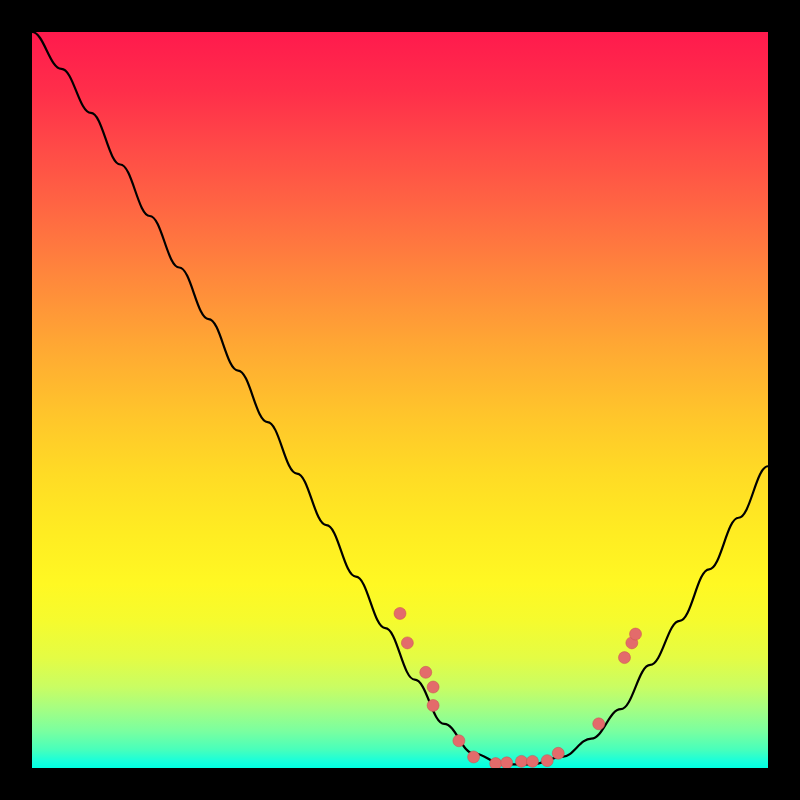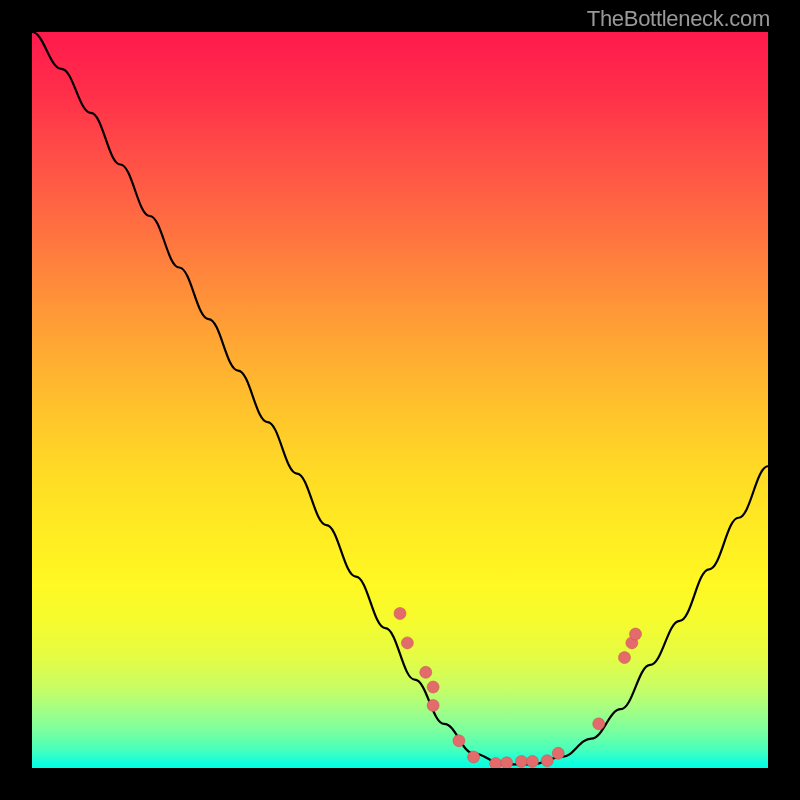--- a/index.html
+++ b/index.html
@@ -27,21 +27,20 @@
       #1affda 99%,
       #00ffe2 100%);
   }
   .svg-layer { position: absolute; left: 0; top: 0; width: 736px; height: 736px; }
   .watermark { position: absolute; right: 30px; top: 6px; color: #999999; font-size: 22px; font-weight: normal; letter-spacing: -0.3px; }
 </style>
 </head>
 <body>
 
 <div class="container">
-  <div class="watermark">TheBottleneck.com</div>
   <div class="plot-area">
     <div class="gradient-bg"></div>
     <svg class="svg-layer" viewBox="0 0 736 736">
       <path id="curve-path" fill="none" stroke-width="2.2" d="M 0 0 C 11.776000000000002 0 17.664 36.80000000000007 29.44 36.80000000000007 C 41.216 36.80000000000007 47.104 80.96000000000004 58.88 80.96000000000004 C 70.656 80.96000000000004 76.544 132.48000000000002 88.32 132.48000000000002 C 100.096 132.48000000000002 105.984 184 117.76 184 C 129.536 184 135.424 235.51999999999998 147.20000000000002 235.51999999999998 C 158.976 235.51999999999998 164.864 287.04 176.64 287.04 C 188.416 287.04 194.304 338.55999999999995 206.08 338.55999999999995 C 217.85600000000002 338.55999999999995 223.744 390.08000000000004 235.52 390.08000000000004 C 247.296 390.08000000000004 253.184 441.59999999999997 264.96 441.59999999999997 C 276.736 441.59999999999997 282.624 493.12 294.40000000000003 493.12 C 306.176 493.12 312.064 544.64 323.84 544.64 C 335.616 544.64 341.50399999999996 596.16 353.28 596.16 C 365.056 596.16 370.944 647.6800000000001 382.72 647.6800000000001 C 394.49600000000004 647.6800000000001 400.384 691.84 412.16 691.84 C 423.936 691.84 429.824 721.28 441.59999999999997 721.28 C 453.376 721.28 459.264 732.32 471.04 732.32 C 482.81600000000003 732.32 488.704 732.32 500.48 732.32 C 512.256 732.32 518.144 724.96 529.92 724.96 C 541.696 724.96 547.584 706.56 559.36 706.56 C 571.1360000000001 706.56 577.024 677.12 588.8000000000001 677.12 C 600.576 677.12 606.464 632.96 618.24 632.96 C 630.016 632.96 635.904 588.8 647.68 588.8 C 659.456 588.8 665.3439999999999 537.28 677.12 537.28 C 688.896 537.28 694.784 485.76 706.56 485.76 C 718.336 485.76 724.2239999999999 434.24 736 434.24" stroke="#000000"></path>
       <g id="markers-group">
           <circle cx="368" cy="581.44" r="6" fill="#e36b6b" stroke="#c94f4f" stroke-width="0.5"></circle>
           <circle cx="375.36" cy="610.88" r="6" fill="#e36b6b" stroke="#c94f4f" stroke-width="0.5"></circle>
           <circle cx="393.76000000000005" cy="640.3199999999999" r="6" fill="#e36b6b" stroke="#c94f4f" stroke-width="0.5"></circle>
           <circle cx="401.12" cy="655.04" r="6" fill="#e36b6b" stroke="#c94f4f" stroke-width="0.5"></circle>
           <circle cx="401.12" cy="673.44" r="6" fill="#e36b6b" stroke="#c94f4f" stroke-width="0.5"></circle>

